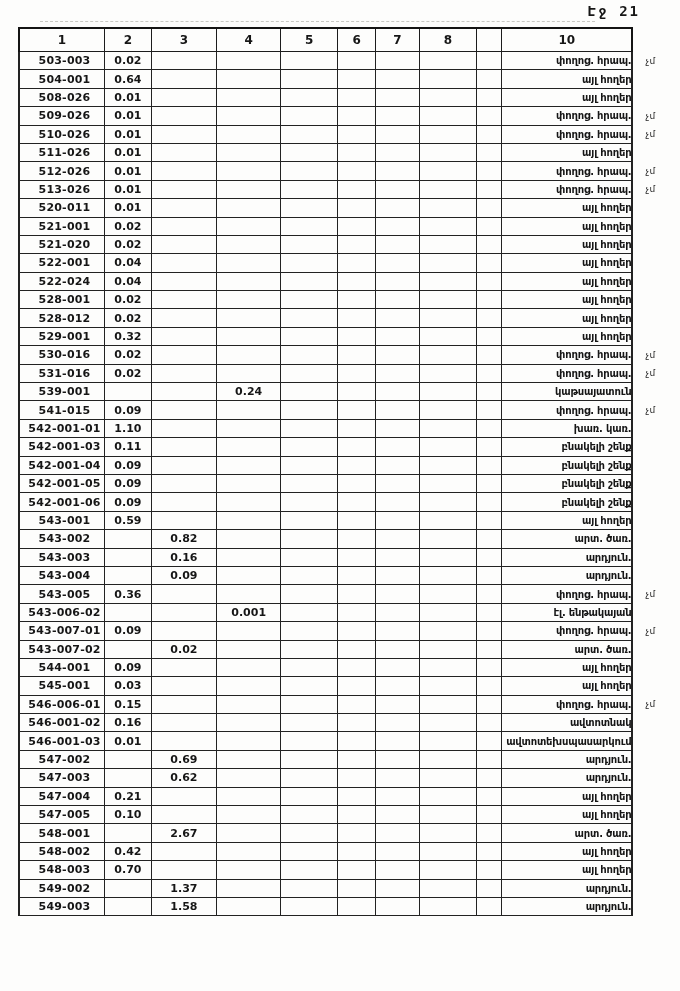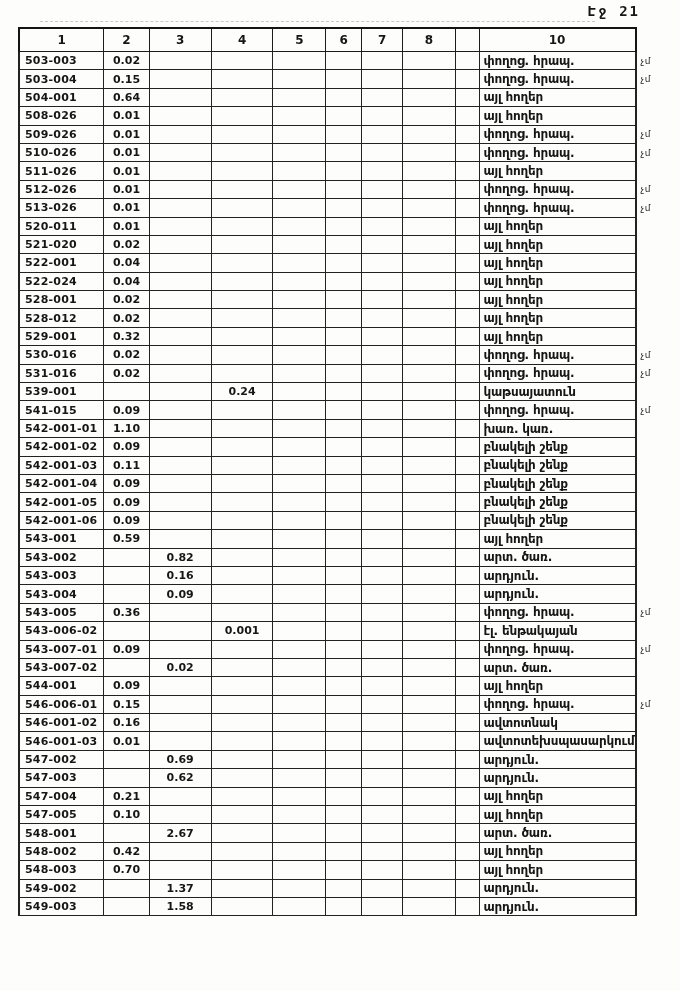--- a/index.html
+++ b/index.html
@@ -22,29 +22,29 @@
     position:absolute;top:27px;left:18px;
     border-collapse:collapse;table-layout:fixed;
   }
   th,td{overflow:hidden;white-space:nowrap;vertical-align:middle;}
   th.b{
     height:20px;font-size:12px;font-weight:700;text-align:center;
     border:1.5px solid #1c1c1c;border-top:2px solid #141414;
   }
   td.b{border:1px solid #222;}
   td{height:17.4px;font-size:11px;font-weight:700;padding:0;}
-  .c-code{text-align:left;padding-left:5px;letter-spacing:0.2px;border-left-width:2px !important;}
+  .c-code{text-align:center;padding-left:5px;letter-spacing:0.2px;border-left-width:2px !important;}
   th.first{border-left:2px solid #141414;}
   .c-num{text-align:center;}
-  .c-use{text-align:left;padding-left:4px;font-size:12px;letter-spacing:-0.2px;border-right-width:2px !important;}
+  .c-use{text-align:right;padding-left:4px;font-size:10px;letter-spacing:-0.2px;border-right-width:2px !important;}
   th.last{border-right:2px solid #141414;}
   .c-note{
     border:none;background:transparent;
     font-size:9px;font-weight:400;color:#2a2a2a;
-    text-align:left;padding-left:4px;letter-spacing:0.5px;
+    text-align:left;padding-left:12px;letter-spacing:0.5px;
   }
   th.c-note{border:none;}
 </style>
 </head>
 <body>
 
 <div class="page">
   <div class="page-label">Էջ 21</div>
   <div class="scan-artifact"></div>
 
@@ -85,33 +85,20 @@
           <td class="b c-num"></td>
           <td class="b c-num"></td>
           <td class="b c-num"></td>
           <td class="b c-num"></td>
           <td class="b c-num"></td>
           <td class="b c-num"></td>
           <td class="b c-use">փողոց. հրապ.</td>
           <td class="c-note">չմ</td>
         </tr>
         <tr>
-          <td class="b c-code">503-004</td>
-          <td class="b c-num">0.15</td>
-          <td class="b c-num"></td>
-          <td class="b c-num"></td>
-          <td class="b c-num"></td>
-          <td class="b c-num"></td>
-          <td class="b c-num"></td>
-          <td class="b c-num"></td>
-          <td class="b c-num"></td>
-          <td class="b c-use">փողոց. հրապ.</td>
-          <td class="c-note">չմ</td>
-        </tr>
-        <tr>
           <td class="b c-code">504-001</td>
           <td class="b c-num">0.64</td>
           <td class="b c-num"></td>
           <td class="b c-num"></td>
           <td class="b c-num"></td>
           <td class="b c-num"></td>
           <td class="b c-num"></td>
           <td class="b c-num"></td>
           <td class="b c-num"></td>
           <td class="b c-use">այլ հողեր</td>
@@ -202,20 +189,33 @@
           <td class="b c-num"></td>
           <td class="b c-num"></td>
           <td class="b c-num"></td>
           <td class="b c-num"></td>
           <td class="b c-num"></td>
           <td class="b c-num"></td>
           <td class="b c-use">այլ հողեր</td>
           <td class="c-note"></td>
         </tr>
         <tr>
+          <td class="b c-code">521-001</td>
+          <td class="b c-num">0.02</td>
+          <td class="b c-num"></td>
+          <td class="b c-num"></td>
+          <td class="b c-num"></td>
+          <td class="b c-num"></td>
+          <td class="b c-num"></td>
+          <td class="b c-num"></td>
+          <td class="b c-num"></td>
+          <td class="b c-use">այլ հողեր</td>
+          <td class="c-note"></td>
+        </tr>
+        <tr>
           <td class="b c-code">521-020</td>
           <td class="b c-num">0.02</td>
           <td class="b c-num"></td>
           <td class="b c-num"></td>
           <td class="b c-num"></td>
           <td class="b c-num"></td>
           <td class="b c-num"></td>
           <td class="b c-num"></td>
           <td class="b c-num"></td>
           <td class="b c-use">այլ հողեր</td>
@@ -345,33 +345,20 @@
           <td class="b c-num"></td>
           <td class="b c-num"></td>
           <td class="b c-num"></td>
           <td class="b c-num"></td>
           <td class="b c-num"></td>
           <td class="b c-num"></td>
           <td class="b c-use">խառ. կառ.</td>
           <td class="c-note"></td>
         </tr>
         <tr>
-          <td class="b c-code">542-001-02</td>
-          <td class="b c-num">0.09</td>
-          <td class="b c-num"></td>
-          <td class="b c-num"></td>
-          <td class="b c-num"></td>
-          <td class="b c-num"></td>
-          <td class="b c-num"></td>
-          <td class="b c-num"></td>
-          <td class="b c-num"></td>
-          <td class="b c-use">բնակելի շենք</td>
-          <td class="c-note"></td>
-        </tr>
-        <tr>
           <td class="b c-code">542-001-03</td>
           <td class="b c-num">0.11</td>
           <td class="b c-num"></td>
           <td class="b c-num"></td>
           <td class="b c-num"></td>
           <td class="b c-num"></td>
           <td class="b c-num"></td>
           <td class="b c-num"></td>
           <td class="b c-num"></td>
           <td class="b c-use">բնակելի շենք</td>
@@ -516,20 +503,33 @@
           <td class="b c-num"></td>
           <td class="b c-num"></td>
           <td class="b c-num"></td>
           <td class="b c-num"></td>
           <td class="b c-use">արտ. ծառ.</td>
           <td class="c-note"></td>
         </tr>
         <tr>
           <td class="b c-code">544-001</td>
           <td class="b c-num">0.09</td>
+          <td class="b c-num"></td>
+          <td class="b c-num"></td>
+          <td class="b c-num"></td>
+          <td class="b c-num"></td>
+          <td class="b c-num"></td>
+          <td class="b c-num"></td>
+          <td class="b c-num"></td>
+          <td class="b c-use">այլ հողեր</td>
+          <td class="c-note"></td>
+        </tr>
+        <tr>
+          <td class="b c-code">545-001</td>
+          <td class="b c-num">0.03</td>
           <td class="b c-num"></td>
           <td class="b c-num"></td>
           <td class="b c-num"></td>
           <td class="b c-num"></td>
           <td class="b c-num"></td>
           <td class="b c-num"></td>
           <td class="b c-num"></td>
           <td class="b c-use">այլ հողեր</td>
           <td class="c-note"></td>
         </tr>

